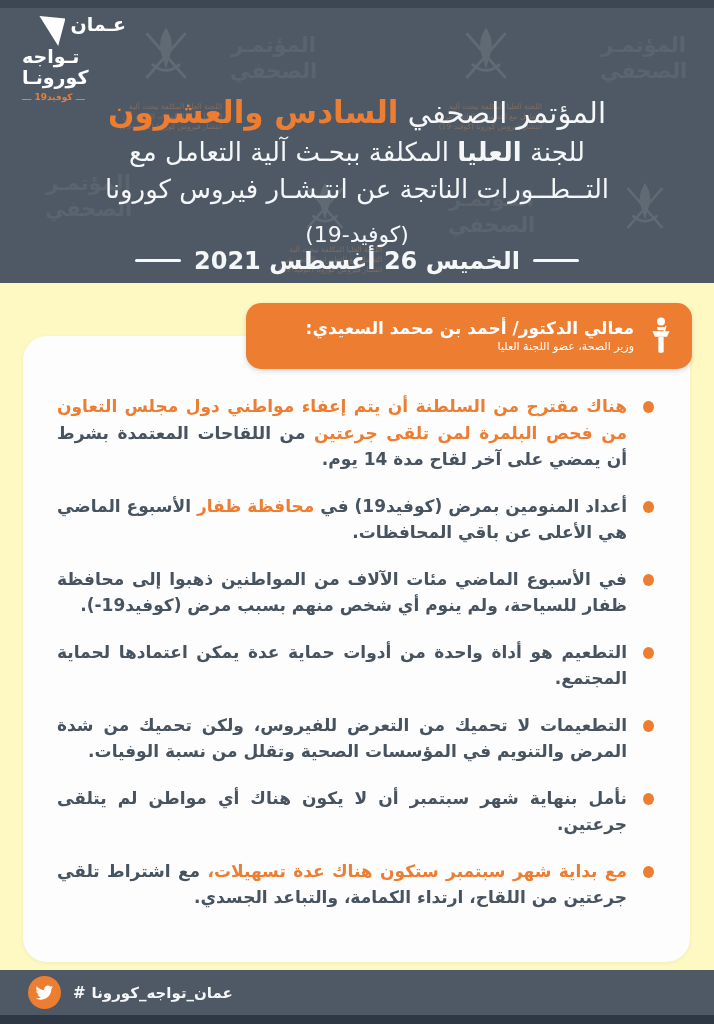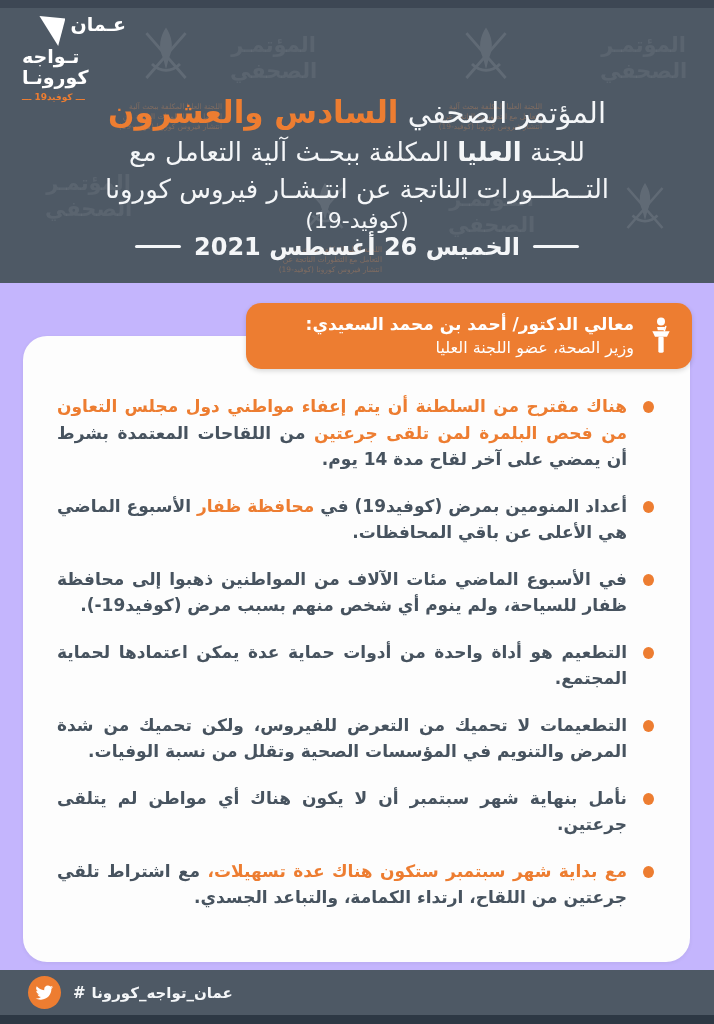--- a/index.html
+++ b/index.html
@@ -36,40 +36,40 @@
     width:26px; height:30px; background:#fff; display:inline-block; margin-top:2px;
     clip-path:polygon(0 0, 100% 8%, 72% 100%);
   }
   .logo-line { font-size:19px; font-weight:700; line-height:1.12; letter-spacing:0.5px; }
   .logo-sub { color:#ED7D31; font-size:9px; margin-top:3px; font-weight:700; letter-spacing:1px; }
 
   .title { position:relative; z-index:2; text-align:center; padding-top:92px; direction:rtl; }
   .t1 { font-size:29px; line-height:1.35; }
   .t1 .hl { color:#ED7D31; font-weight:700; font-size:31px; letter-spacing:1px; }
   .t2 { font-size:26px; line-height:1.42; }
-  .t3 { font-size:22px; margin-top:0; }
+  .t3 { font-size:22px; margin-top:14px; }
   .date-row {
     position:relative; z-index:2; display:flex; align-items:center; justify-content:center;
     gap:13px; direction:rtl;
   }
   .date-row .dash { width:46px; height:3px; background:#f4f6f8; border-radius:2px; }
   .date { font-size:24px; font-weight:700; }
 
   
-  .content { position:relative; flex:1 1 auto; background:#c4b5fd; direction:rtl; }
+  .content { position:relative; flex:1 1 auto; background:#fef9c3; direction:rtl; }
   .badge {
     position:relative; z-index:5;
     margin:20px 22px 0 auto; width:446px; min-height:66px;
     background:#ED7D31; border-radius:15px;
     display:flex; align-items:center; gap:10px; padding:9px 14px;
     color:#fff; box-shadow:0 2px 5px rgba(0,0,0,0.15);
   }
   .podium { flex:0 0 auto; width:34px; height:40px; }
   .badge-name { font-size:17px; font-weight:700; line-height:1.4; }
-  .badge-role { font-size:16px; line-height:1.35; }
+  .badge-role { font-size:11px; line-height:1.35; }
 
   .card {
     position:relative; z-index:1;
     margin:-33px 24px 0 23px; background:#fdfdfd; border-radius:24px;
     padding:57px 36px 26px 34px;
     box-shadow:0 1px 4px rgba(0,0,0,0.06);
     min-height:626px;
   }
   .bullets { list-style:none; }
   .bullets li {

